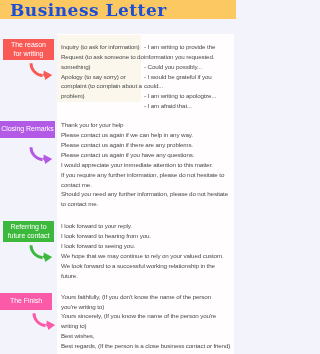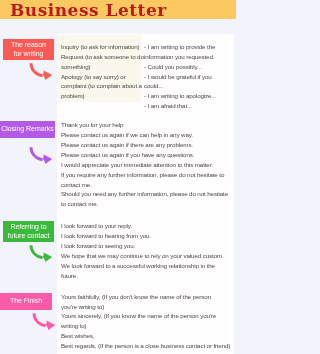--- a/index.html
+++ b/index.html
@@ -4,21 +4,21 @@
 <style>
   html,body{margin:0;padding:0;}
   body{width:236px;height:354px;background:#f3f3fc;
        -webkit-font-smoothing:antialiased;
        font-family:"Liberation Sans",sans-serif;overflow:hidden;}
   .page{position:relative;width:236px;height:354px;overflow:hidden;}
 
   
   .banner{position:absolute;left:0;top:0;width:236px;height:19px;background:#fcc862;}
   .banner .title{position:absolute;left:10px;top:0px;font-family:"DejaVu Serif",serif;
-      font-weight:bold;font-size:17px;letter-spacing:0.5px;color:#b91c1c;white-space:nowrap;}
+      font-weight:bold;font-size:17px;letter-spacing:0.5px;color:#1d4ed8;white-space:nowrap;}
 
   
   .card{position:absolute;left:56.5px;top:34px;width:177px;height:320px;background:#fffdfd;}
   .creambox{position:absolute;left:56.5px;top:35px;width:84.5px;height:66.5px;background:#fbf7ec;}
 
   
   .chip{position:absolute;display:flex;align-items:center;justify-content:center;
         color:#fff;font-size:7px;line-height:8.6px;text-align:center;letter-spacing:-0.05px;}
   .chip > span{display:block;}
 

